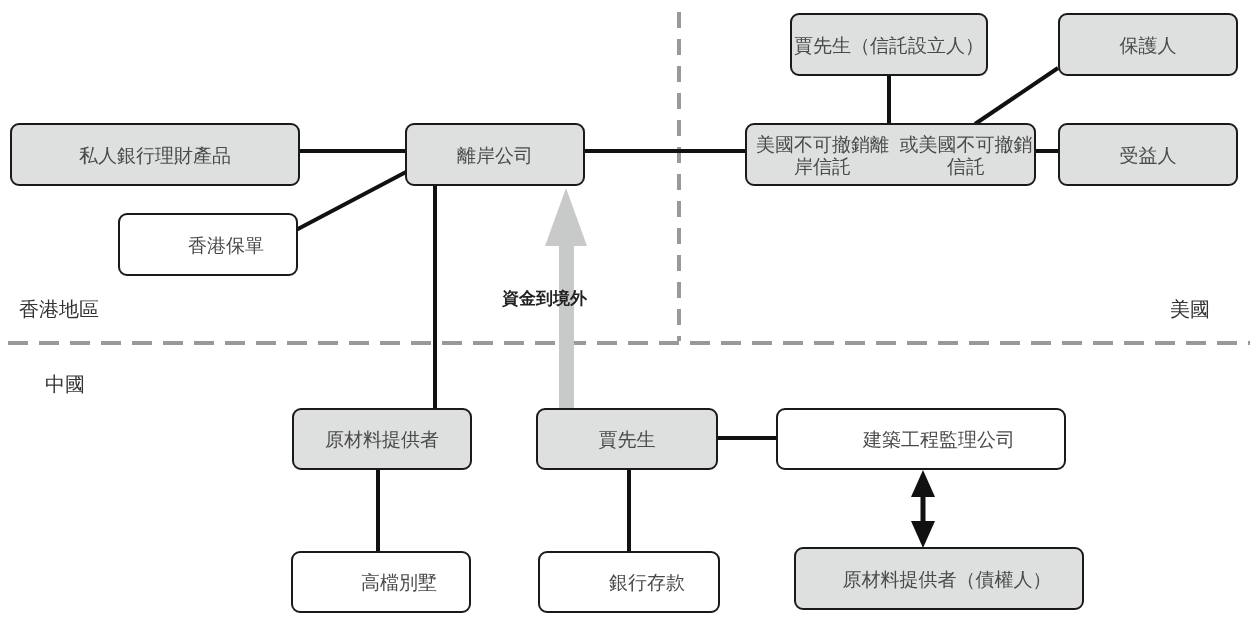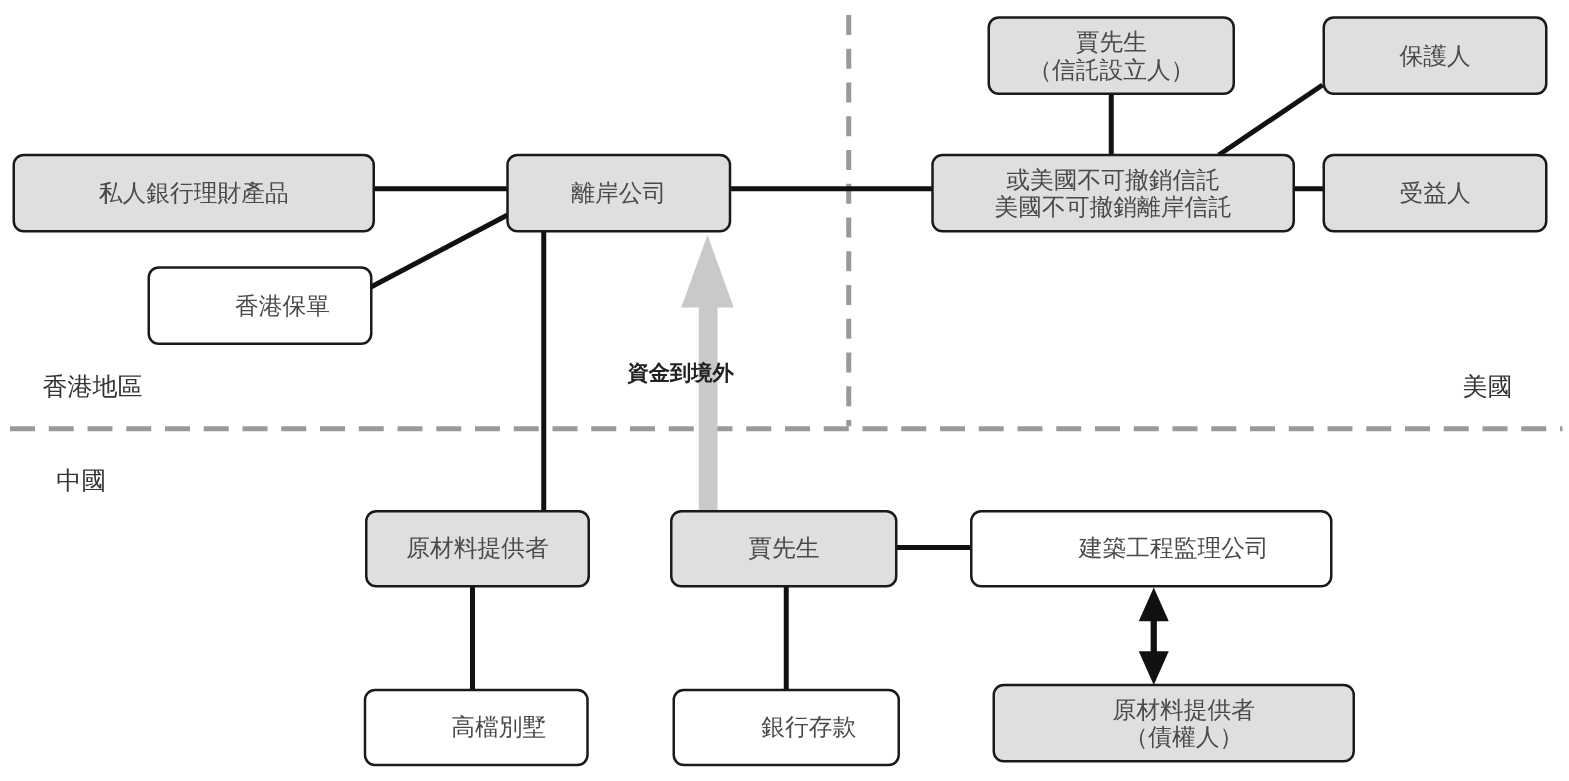--- a/index.html
+++ b/index.html
@@ -1,20 +1,20 @@
 <!DOCTYPE html>
 <html><head>
 <meta charset="utf-8">
 <style>
   html, body { margin:0; padding:0; background:#ffffff; }
   body { width:1255px; height:625px; position:relative; overflow:hidden;
          font-family: "DejaVu Sans", "Liberation Sans", sans-serif; }
   svg.wires { position:absolute; left:0; top:0; width:1255px; height:625px; }
   .box { position:absolute; box-sizing:border-box; border:2px solid #1a1a1a; border-radius:9px;
-         display:flex; flex-direction:column; align-items:center; justify-content:center;
+         display:flex; flex-direction:row; align-items:center; justify-content:center;
          color:#4a4a4a; font-size:19px; line-height:22px; text-align:center; }
   .box.gray { background:#dedfdf; }
   .box.white { background:#ffffff;padding-left:36px; }
   .region { position:absolute; color:#333; font-family:"DejaVu Serif","Liberation Serif",serif; font-size:20px; }
   .flow-label { position:absolute; font-weight:bold; color:#222; font-size:17px; }
 </style>
 </head>
 <body>
 
 <svg class="wires" viewBox="0 0 1255 625">
@@ -34,21 +34,21 @@
   <line x1="716" y1="438" x2="778" y2="438" stroke="#111" stroke-width="4"></line>
 
   <rect x="559" y="240" width="15" height="168" fill="#c8c9c9"></rect>
   <polygon points="566,188 545,246 587,246" fill="#c8c9c9"></polygon>
 
   <line x1="923" y1="490" x2="923" y2="530" stroke="#111" stroke-width="5"></line>
   <polygon points="923,470 911,497 935,497" fill="#111"></polygon>
   <polygon points="923,548 911,521 935,521" fill="#111"></polygon>
 </svg>
 
-<div class="region" style="left:34px; top:296px;text-align:right;">香港地區</div>
+<div class="region" style="left:19px; top:296px;text-align:right;">香港地區</div>
 <div class="region" style="left:1170px; top:296px;">美國</div>
 <div class="region" style="left:45px; top:371px;">中國</div>
 
 <div class="flow-label" style="left:502px; top:287px;">資金到境外</div>
 
 <div class="box gray" style="left:10px; top:123px; width:290px; height:63px;text-align:right;">
   <span>私人銀行理財產品</span>
 </div>
 
 <div class="box white" style="left:118px; top:213px; width:180px; height:63px;">
@@ -62,22 +62,22 @@
 <div class="box gray" style="left:790px; top:13px; width:198px; height:63px;">
   <span>賈先生</span>
   <span>（信託設立人）</span>
 </div>
 
 <div class="box gray" style="left:1058px; top:13px; width:180px; height:63px;">
   <span>保護人</span>
 </div>
 
 <div class="box gray" style="left:745px; top:123px; width:291px; height:63px;">
+  <span>美國不可撤銷離岸信託</span>
   <span>或美國不可撤銷信託</span>
-  <span>美國不可撤銷離岸信託</span>
 </div>
 
 <div class="box gray" style="left:1058px; top:123px; width:180px; height:63px;">
   <span>受益人</span>
 </div>
 
 <div class="box gray" style="left:292px; top:408px; width:180px; height:62px;">
   <span>原材料提供者</span>
 </div>
 

